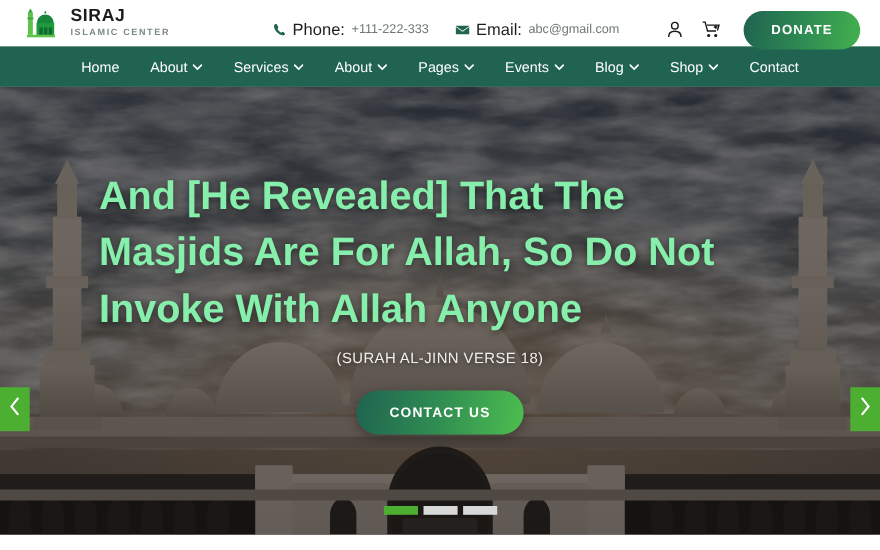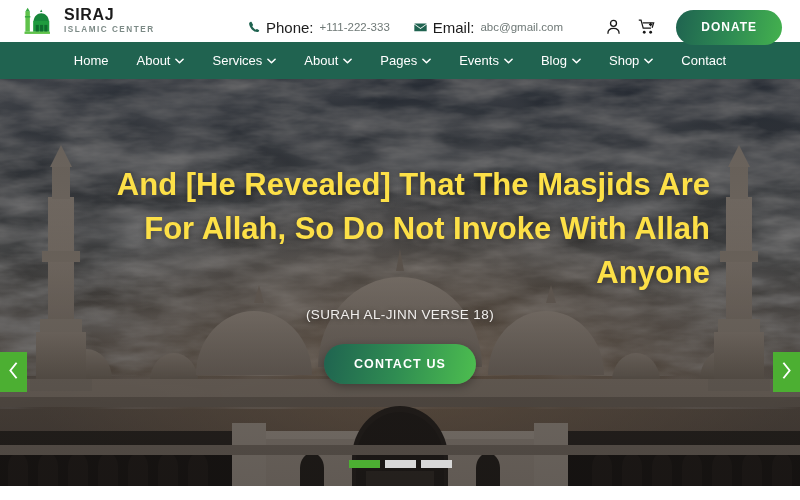--- a/index.html
+++ b/index.html
@@ -82,22 +82,22 @@
     position:absolute; inset:0;
     background:linear-gradient(180deg,rgba(22,20,19,.56) 0%,rgba(24,22,20,.50) 45%,rgba(20,18,17,.58) 100%);
   }
   .hero-content{
     position:absolute; inset:0;
     display:flex; flex-direction:column; align-items:center; justify-content:center;
     padding-bottom:18px;
     z-index:4;
   }
   .hero-title{
-    color:#fde047; font-size:31px; font-weight:bold;
-    text-align:right; line-height:1.42; max-width:620px;
+    color:#86efac; font-size:36px; font-weight:bold;
+    text-align:left; line-height:1.42; max-width:620px;
     text-shadow:0 2px 7px rgba(0,0,0,.45);
   }
   .hero-sub{
     color:#f0eeec; font-size:13.5px; letter-spacing:.4px;
     margin-top:12px; text-shadow:0 1px 5px rgba(0,0,0,.5);
   }
   .hero-cta{
     margin-top:22px; height:40px; padding:0 30px;
     border:none; border-radius:20px;
     background:linear-gradient(100deg,#1f6350 0%,#2f8c52 48%,#4dbe4f 100%);

